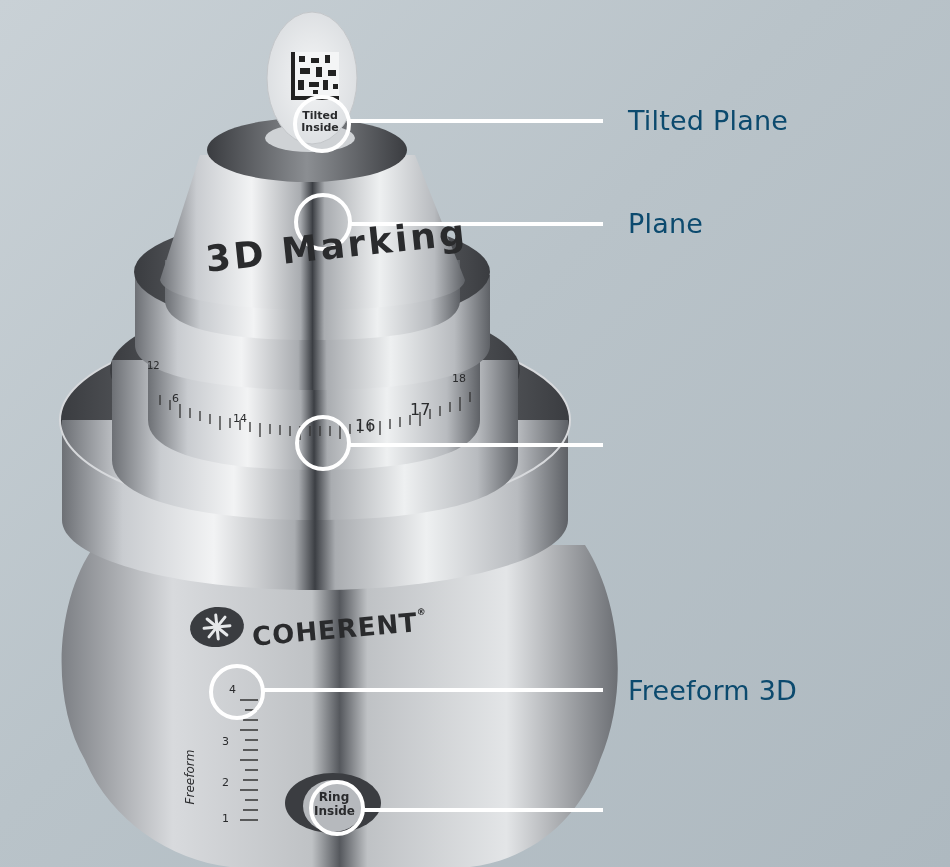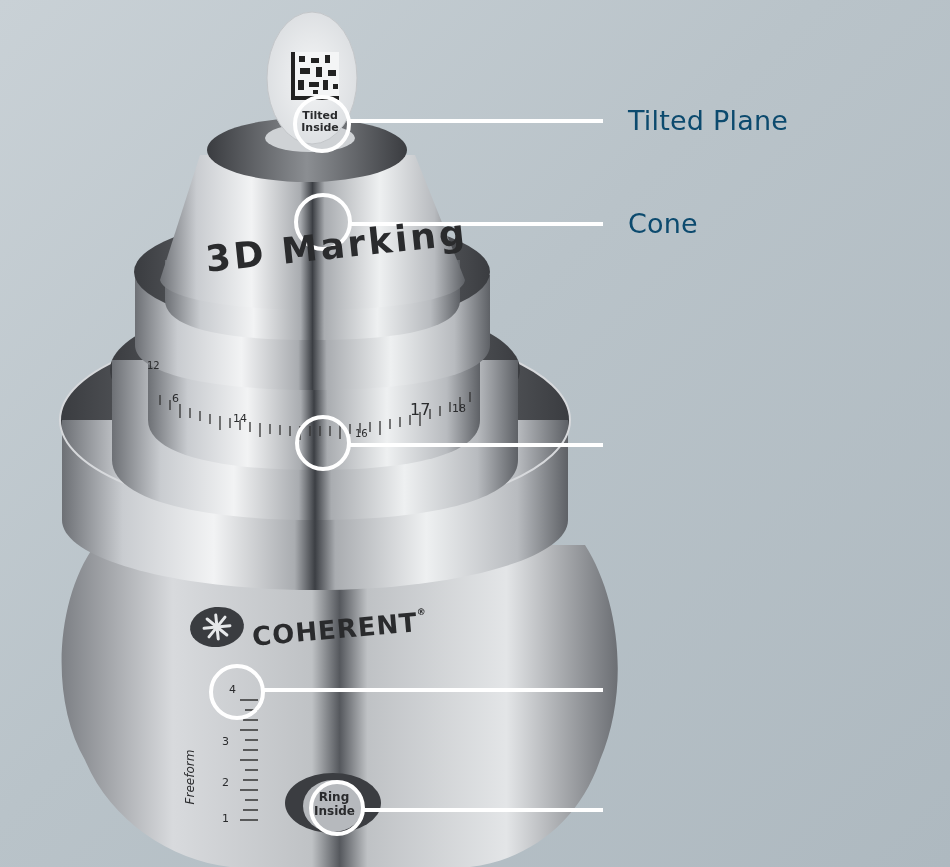--- a/index.html
+++ b/index.html
@@ -135,24 +135,25 @@
 </div>
 <div class="engr" style="left:163px;top:770px;font-size:12px;font-style:italic;font-weight:normal;transform:rotate(-90deg);">Freeform</div>
 <div class="engr" style="left:314px;top:790px;font-size:12px;line-height:14px;text-align:center;width:40px;">
   <div>Ring</div>
   <div>Inside</div>
 </div>
 
 <div class="engr" style="left:147px;top:360px;font-size:10px;font-weight:normal;">12</div>
 <div class="engr" style="left:172px;top:392px;font-size:11px;font-weight:normal;">6</div>
 <div class="engr" style="left:233px;top:412px;font-size:11px;font-weight:normal;">14</div>
-<div class="engr" style="left:355px;top:416px;font-size:10px;font-weight:normal;margin-top:12px;">16</div>
+<div class="engr" style="left:355px;top:416px;font-size:16px;font-weight:normal;">16</div>
 <div class="engr" style="left:410px;top:400px;font-size:16px;font-weight:normal;">17</div>
-<div class="engr" style="left:452px;top:372px;font-size:11px;font-weight:normal;margin-top:30px;">18</div>
+<div class="engr" style="left:452px;top:372px;font-size:11px;font-weight:normal;">18</div>
 <div class="engr" style="left:222px;top:812px;font-size:11px;font-weight:normal;">1</div>
 <div class="engr" style="left:222px;top:776px;font-size:11px;font-weight:normal;">2</div>
 <div class="engr" style="left:222px;top:735px;font-size:11px;font-weight:normal;">3</div>
 <div class="engr" style="left:229px;top:683px;font-size:11px;font-weight:normal;">4</div>
 
 <div class="label" style="top:102px;">Tilted Plane</div>
-<div class="label" style="top:205px;">Cone</div>
+<div class="label" style="top:205px;">Plane</div>
+<div class="label" style="top:672px;">Freeform 3D</div>
 
 </div>
 
 </body></html>

